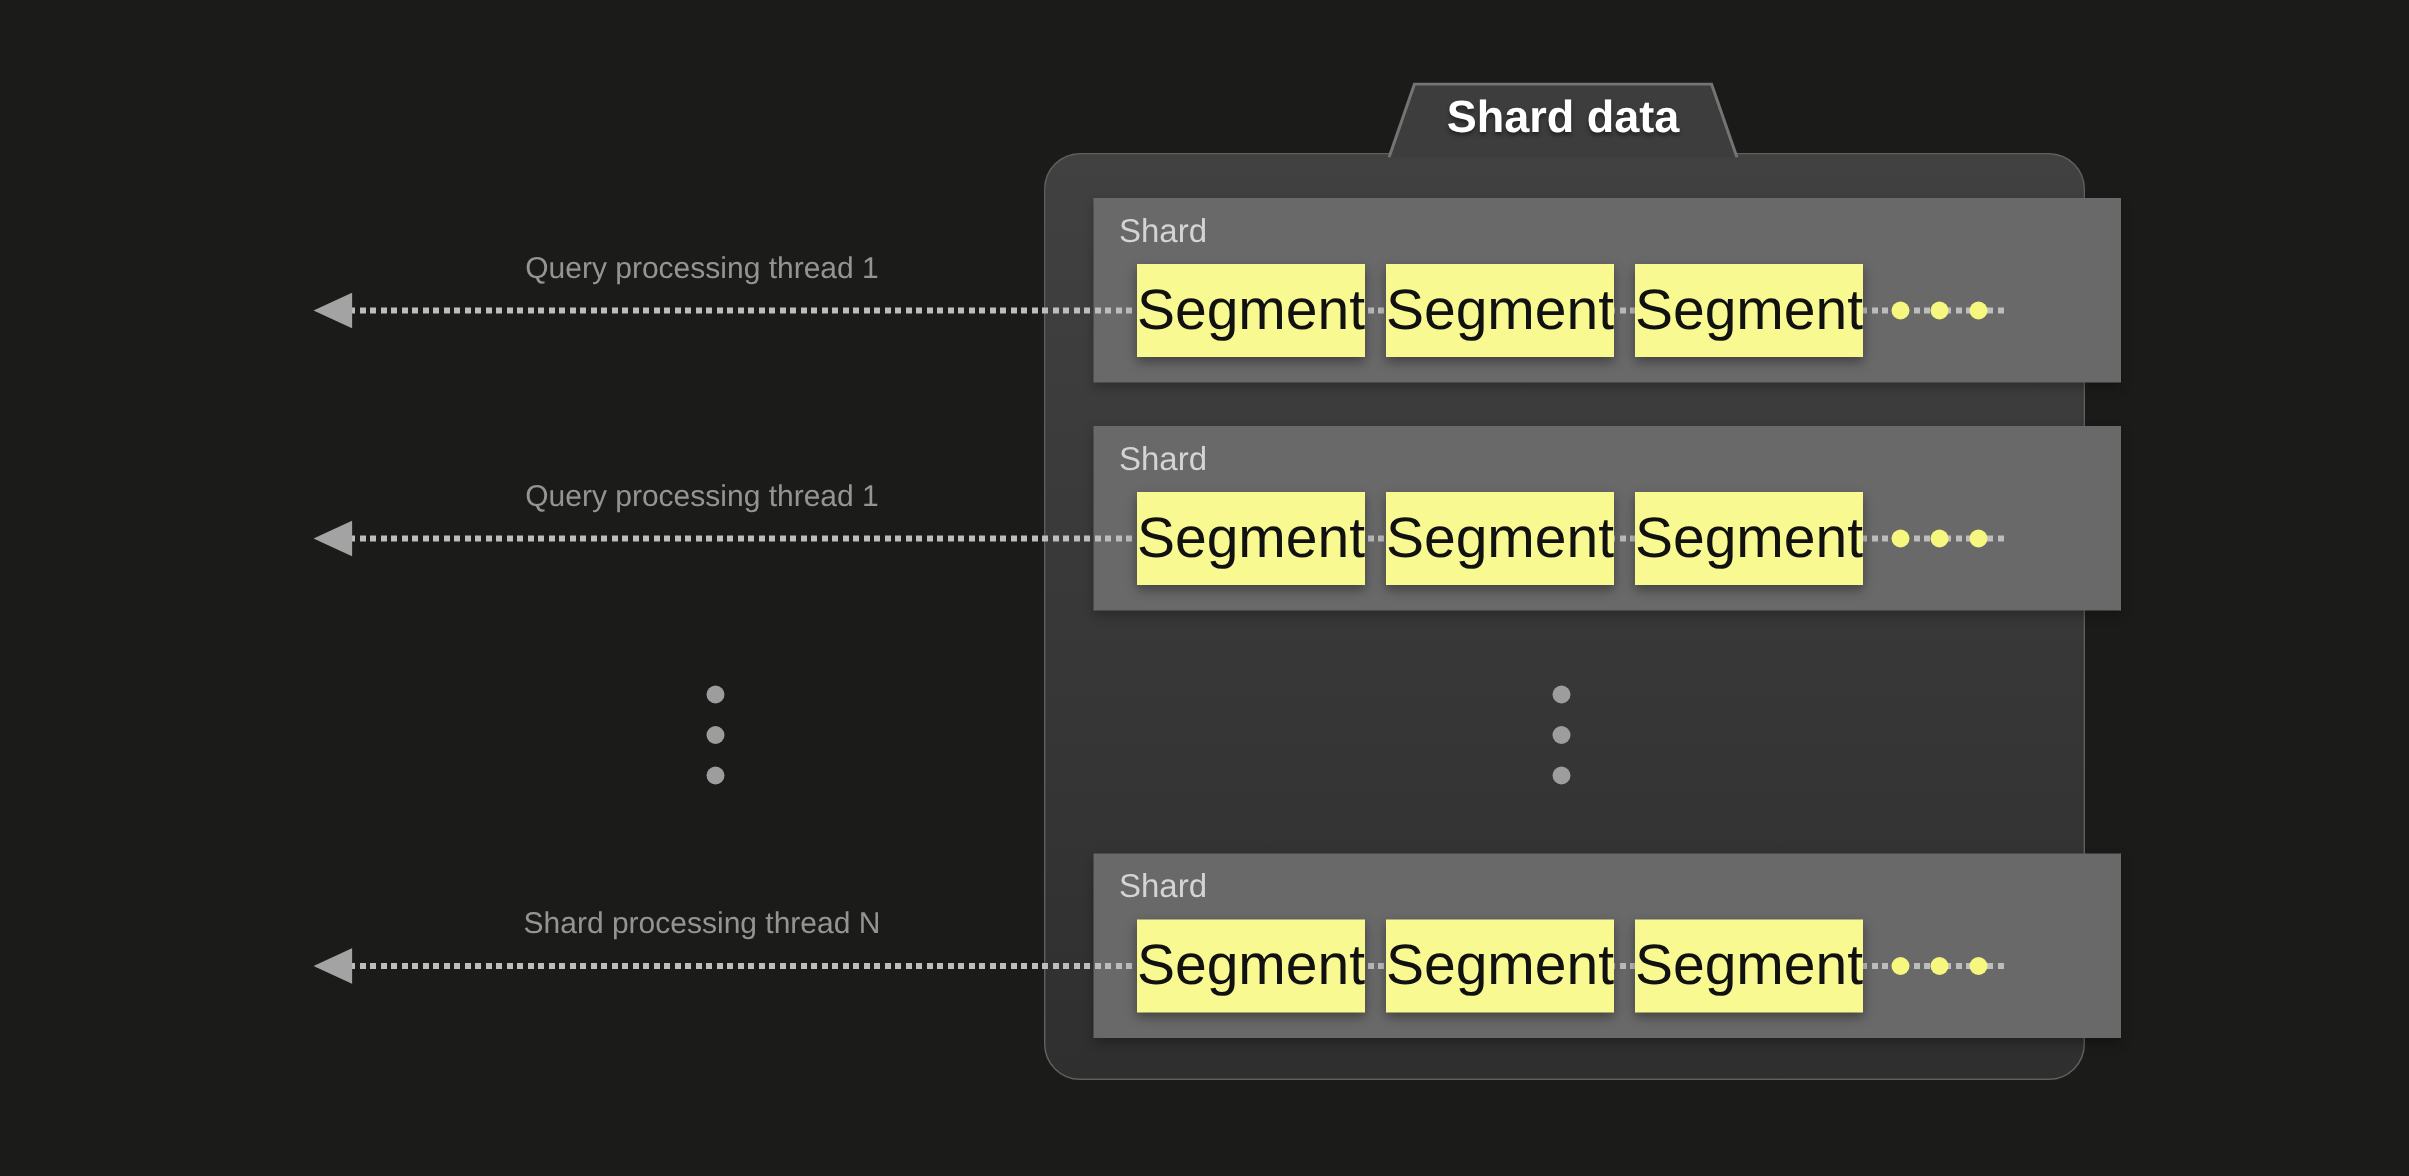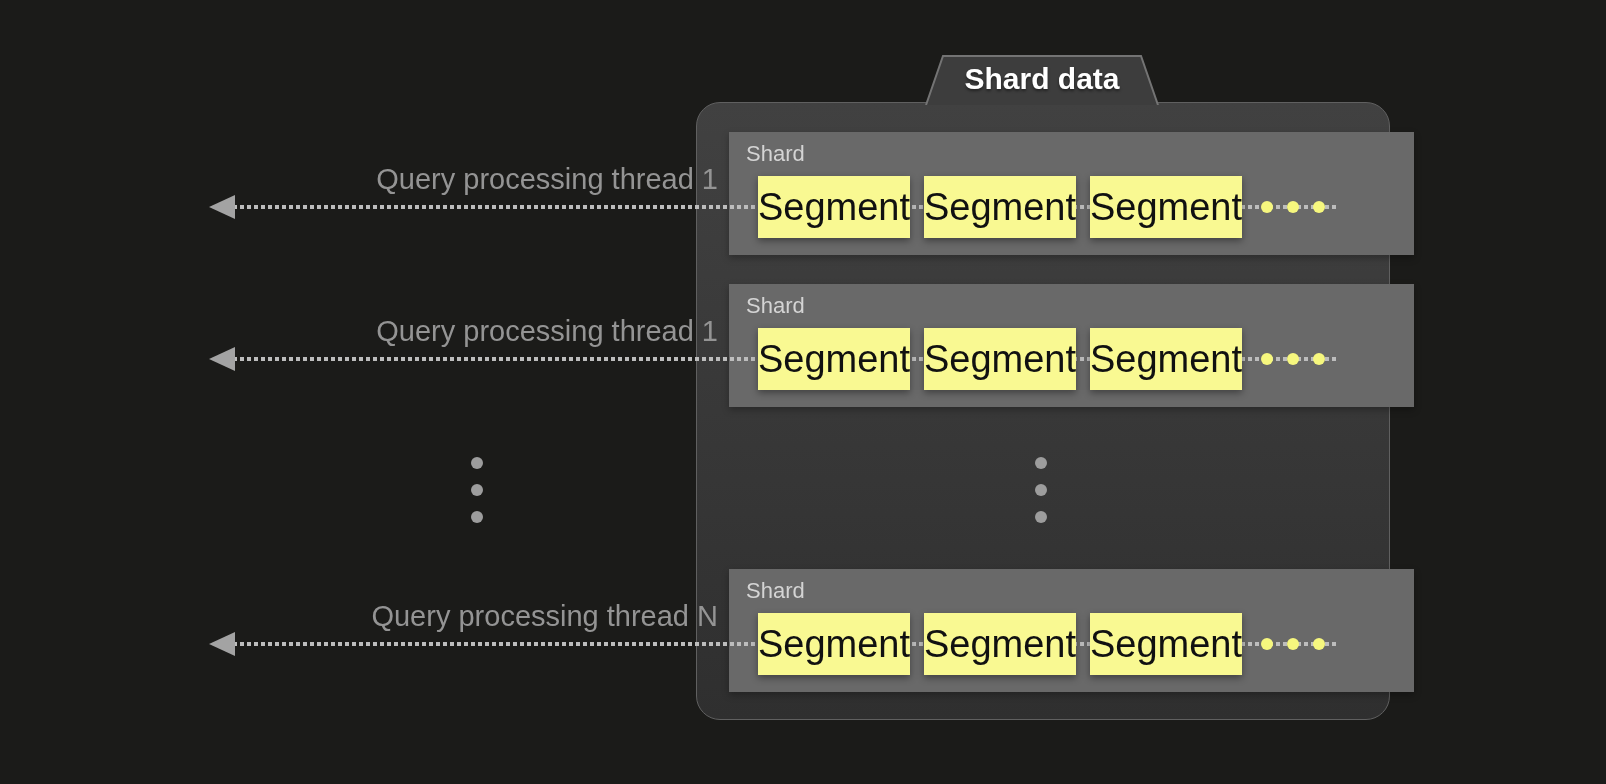--- a/index.html
+++ b/index.html
@@ -118,22 +118,22 @@
     clip-path: polygon(0 50%, 100% 0, 100% 100%);
     z-index: 3;
   }
   .arrow-1 { top: 195px; }
   .arrow-2 { top: 347px; }
   .arrow-3 { top: 632px; }
   .thread-label {
     position: absolute;
     left: 218px;
     width: 500px;
-    text-align: right;
-    font-size: 29px;
+    text-align: center;
+    font-size: 20px;
     line-height: 30px;
     color: var(--thread-label, #949494);
     z-index: 3;
   }
   .tlabel-1 { top: 164px; }
   .tlabel-2 { top: 316px; }
   .tlabel-3 { top: 601px; }
 
   
   .ydot {
@@ -191,21 +191,21 @@
   <div class="dash-line line-1"></div>
   <div class="dash-line line-2"></div>
   <div class="dash-line line-3"></div>
 
   <div class="arrow-head arrow-1"></div>
   <div class="arrow-head arrow-2"></div>
   <div class="arrow-head arrow-3"></div>
 
   <div class="thread-label tlabel-1">Query processing thread 1</div>
   <div class="thread-label tlabel-2">Query processing thread 1</div>
-  <div class="thread-label tlabel-3">Query processing thread N</div>
+  <div class="thread-label tlabel-3">Shard processing thread N</div>
 
   <div class="segment seg-r1 seg-c1">Segment</div>
   <div class="segment seg-r1 seg-c2">Segment</div>
   <div class="segment seg-r1 seg-c3">Segment</div>
 
   <div class="segment seg-r2 seg-c1">Segment</div>
   <div class="segment seg-r2 seg-c2">Segment</div>
   <div class="segment seg-r2 seg-c3">Segment</div>
 
   <div class="segment seg-r3 seg-c1">Segment</div>

